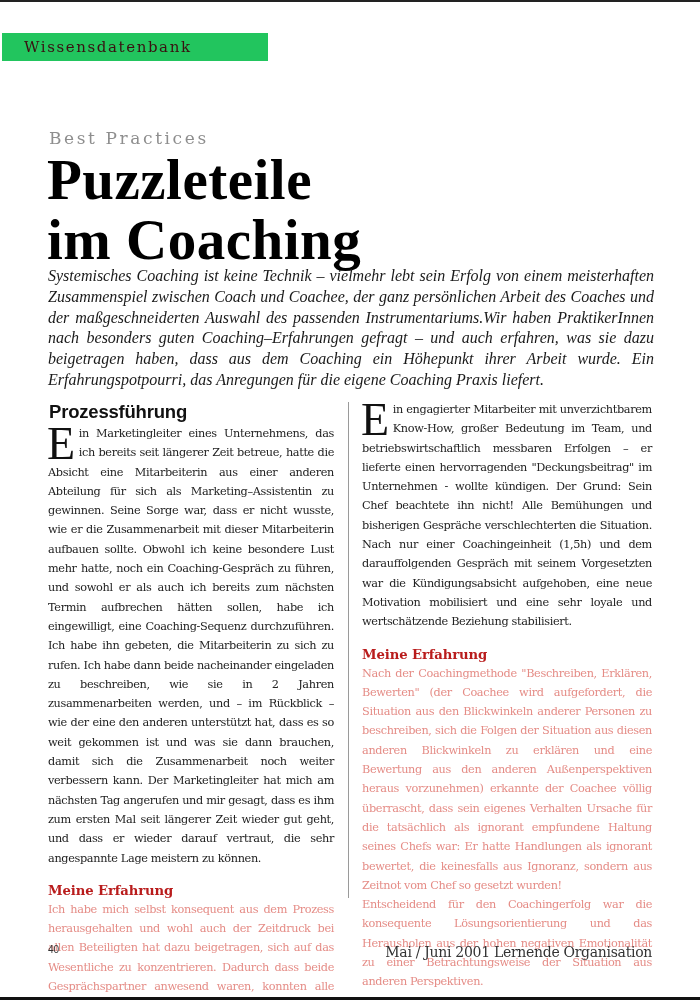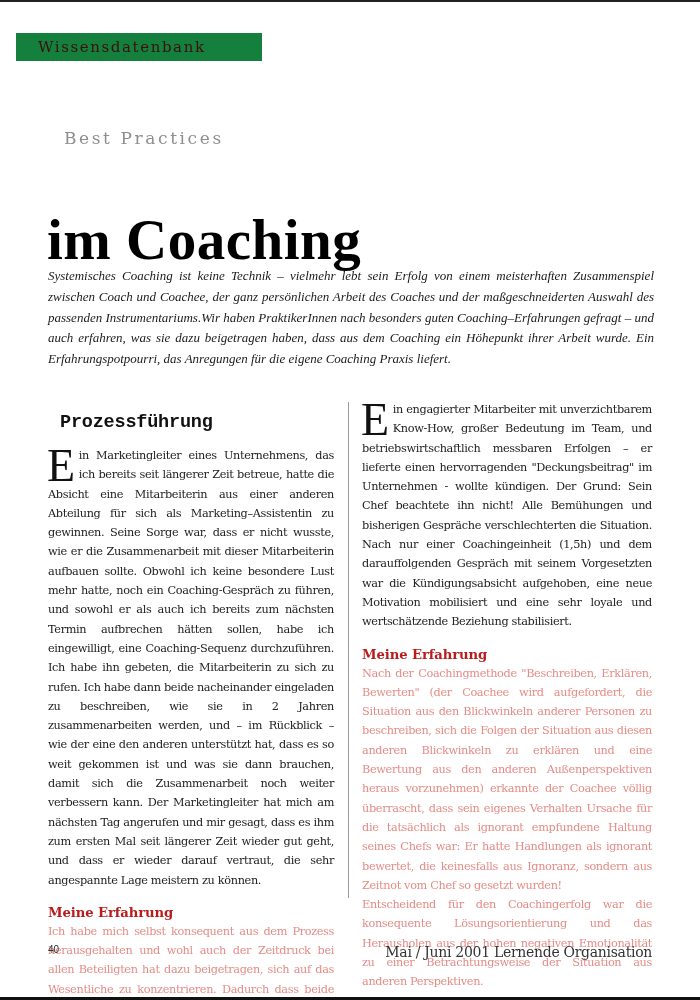--- a/index.html
+++ b/index.html
@@ -5,53 +5,53 @@
   html, body { margin: 0; padding: 0; }
   body {
     width: 700px; height: 1000px; position: relative; overflow: hidden;
     background: #ffffff; color: #1a1a1a;
     font-family: "Liberation Serif", "DejaVu Serif", serif;
   }
   .top-edge { position: absolute; left: 0; top: 0; width: 700px; height: 2px; background: #222; }
   .bottom-edge { position: absolute; left: 0; top: 997px; width: 700px; height: 3px; background: #111; }
 
   .banner {
-    position: absolute; left: 16px; top: 33px; width: 246px; height: 28px;
-    background: #15803d;
+    position: absolute; left: 2px; top: 33px; width: 266px; height: 28px;
+    background: #22c55e;
   }
   .banner span {
     position: absolute; left: 22px; top: 5px;
     font-size: 15px; letter-spacing: 1.6px; color: #3a1010;
     font-family: "DejaVu Serif", serif;
   }
 
   .kicker {
-    position: absolute; left: 64px; top: 128px;
+    position: absolute; left: 49px; top: 128px;
     font-size: 17px; letter-spacing: 2.6px; color: #8e8e8e;
     font-family: "DejaVu Serif", serif;
   }
   .title {
     position: absolute; left: 47px; top: 150px; margin: 0;
     font-size: 57px; line-height: 60px; font-weight: bold; color: #000;
     font-family: "Liberation Serif", serif; letter-spacing: 0.5px;
   }
   .intro {
     position: absolute; left: 48px; top: 266px; width: 606px; margin: 0;
-    font-size: 13px; line-height: 20.8px; font-style: italic; color: #1a1a1a;
+    font-size: 16px; line-height: 20.8px; font-style: italic; color: #1a1a1a;
     text-align: justify; font-family: "Liberation Serif", serif;
   }
 
   .col { position: absolute; top: 400px; }
   .col-left { left: 48px; width: 286px; }
   .col-right { left: 362px; width: 290px; }
   .divider { position: absolute; left: 348px; top: 402px; width: 1px; height: 496px; background: #9a9a9a; }
 
   .col h2 {
-    margin: 12px; font-size: 18.5px; line-height: 22px; font-weight: bold; color: #111;
-    font-family: Liberation Mono, monospace; letter-spacing: -0.2px;
+    margin: 1px; font-size: 18.5px; line-height: 22px; font-weight: bold; color: #111;
+    font-family: Liberation Sans, sans-serif; letter-spacing: -0.2px;
   }
   .body-text {
     margin: 0; font-size: 11.3px; line-height: 19.3px; text-align: justify; color: #222;
     font-family: "DejaVu Serif", serif; letter-spacing: -0.35px;
   }
   .dropcap {
     float: left; font-size: 46px; line-height: 36px; margin: 2px 4px 0 -1px;
     font-family: "Liberation Serif", serif; color: #111;
   }
   .exp-heading {
@@ -77,21 +77,21 @@
 
 <div class="top-edge"></div>
 
 <div class="banner">
   <span>Wissensdatenbank</span>
 </div>
 
 <div class="kicker">Best Practices</div>
 
 <h1 class="title">
-  <br>
+  <span>Puzzleteile</span><br>
   <span>im Coaching</span>
 </h1>
 
 <p class="intro">Systemisches Coaching ist keine Technik – vielmehr lebt sein Erfolg von einem meisterhaften Zusammenspiel zwischen Coach und Coachee, der ganz persönlichen Arbeit des Coaches und der maßgeschneiderten Auswahl des passenden Instrumentariums.Wir haben PraktikerInnen nach besonders guten Coaching–Erfahrungen gefragt – und auch erfahren, was sie dazu beigetragen haben, dass aus dem Coaching ein Höhepunkt ihrer Arbeit wurde. Ein Erfahrungspotpourri, das Anregungen für die eigene Coaching Praxis liefert.</p>
 
 <div class="col col-left">
   <h2>Prozessführung</h2>
   <p class="body-text"><span class="dropcap">E</span><span>in Marketingleiter eines Unternehmens, das ich bereits seit längerer Zeit betreue, hatte die Absicht eine Mitarbeiterin aus einer anderen Abteilung für sich als Marketing–Assistentin zu gewinnen. Seine Sorge war, dass er nicht wusste, wie er die Zusammenarbeit mit dieser Mitarbeiterin aufbauen sollte. Obwohl ich keine besondere Lust mehr hatte, noch ein Coaching-Gespräch zu führen, und sowohl er als auch ich bereits zum nächsten Termin aufbrechen hätten sollen, habe ich eingewilligt, eine Coaching-Sequenz durchzuführen. Ich habe ihn gebeten, die Mitarbeiterin zu sich zu rufen. Ich habe dann beide nacheinander eingeladen zu beschreiben, wie sie in 2 Jahren zusammenarbeiten werden, und – im Rückblick – wie der eine den anderen unterstützt hat, dass es so weit gekommen ist und was sie dann brauchen, damit sich die Zusammenarbeit noch weiter verbessern kann. Der Marketingleiter hat mich am nächsten Tag angerufen und mir gesagt, dass es ihm zum ersten Mal  seit längerer Zeit wieder gut geht, und dass er wieder darauf vertraut, die sehr angespannte Lage meistern zu können.</span></p>
   <div class="exp-heading">Meine Erfahrung</div>
   <p class="exp-text">Ich habe mich selbst konsequent aus dem Prozess herausgehalten und wohl auch der Zeitdruck bei allen Beteiligten hat dazu beigetragen, sich auf das Wesentliche zu konzentrieren. Dadurch dass beide Gesprächspartner anwesend waren, konnten alle Punkte rasch abgesprochen und die ersten Maßnahmen sofort gemeinsam fixiert werden.</p>

